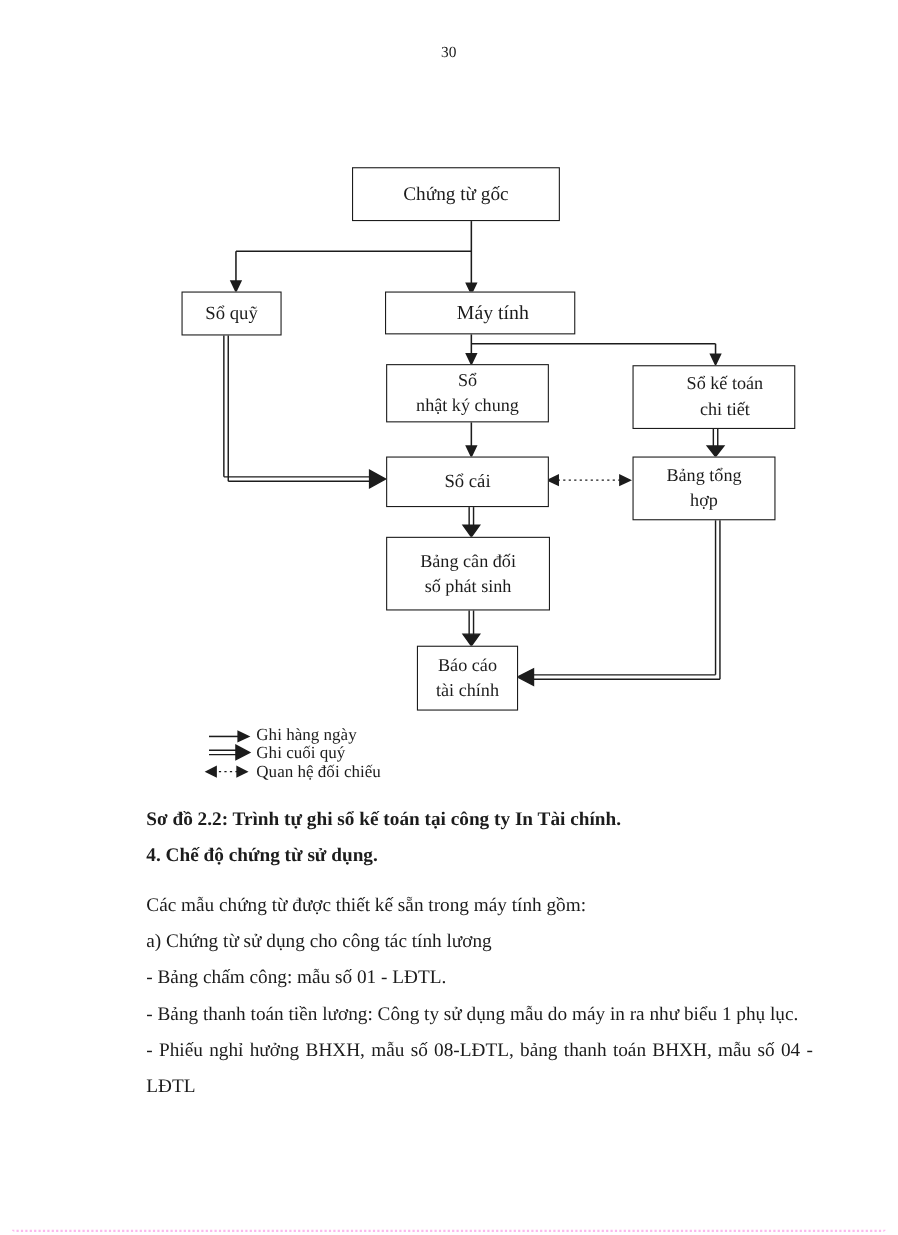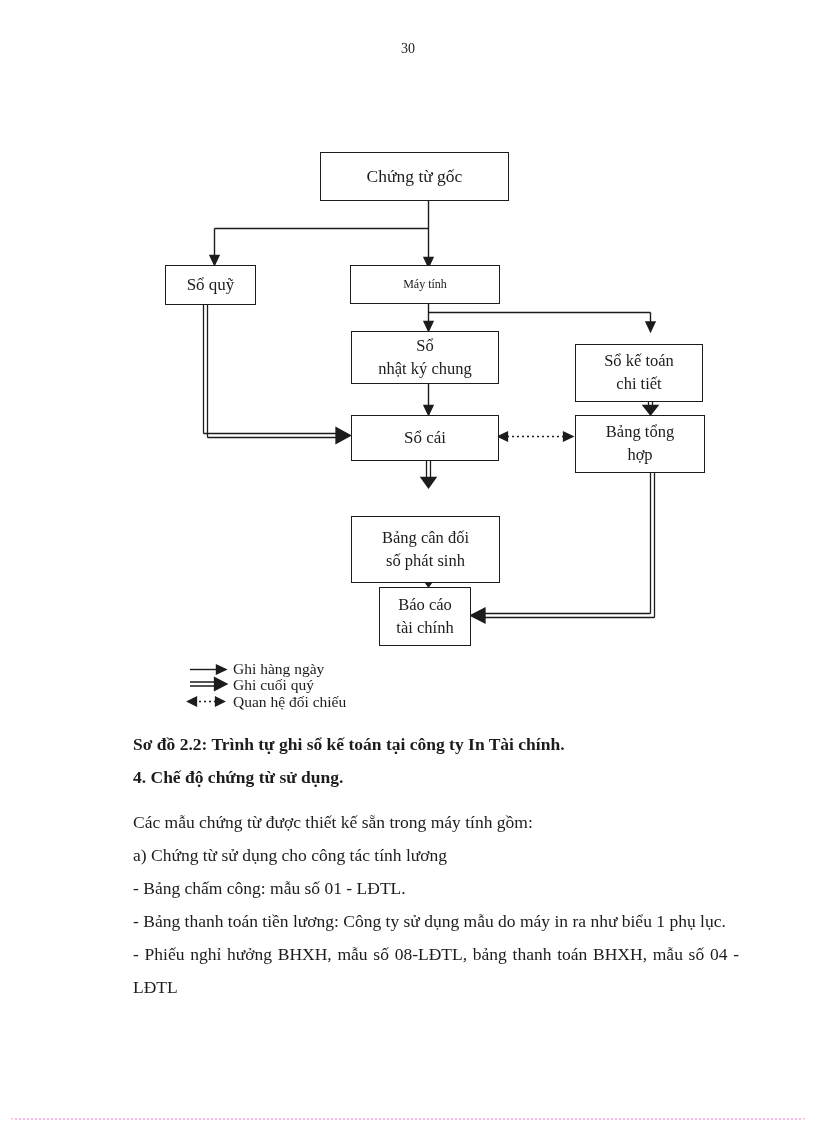--- a/index.html
+++ b/index.html
@@ -9,26 +9,26 @@
   }
   .page-number { position:absolute; top:41px; left:0; width:100%; text-align:center; font-size:14px; }
   svg.wires { position:absolute; left:0; top:0; width:816px; height:1123px; pointer-events:none; }
   .box {
     position:absolute; border:1.4px solid #1c1c1c; background:#ffffff;
     display:flex; align-items:center; justify-content:center; text-align:center;
     white-space:pre-line; line-height:1.38; font-size:16.5px;
   }
   .b-chung-tu-goc { left:320px; top:152px; width:187px; height:47px; font-size:17.5px; }
   .b-so-quy       { left:165px; top:265px; width:89px;  height:38px; font-size:17px; }
-  .b-may-tinh     { left:350px; top:265px; width:148px; height:37px; font-size:12px; }
+  .b-may-tinh     { left:350px; top:265px; width:148px; height:37px; font-size:18px;padding-left:23px; }
   .b-so-nhat-ky   { left:351px; top:331px; width:146px; height:51px; }
-  .b-so-ke-toan   { left:575px; top:344px; width:126px; height:56px; }
+  .b-so-ke-toan   { left:575px; top:332px; width:126px; height:56px;padding-left:20px; }
   .b-so-cai       { left:351px; top:415px; width:146px; height:44px; font-size:17px; }
   .b-bang-tong-hop{ left:575px; top:415px; width:128px; height:56px; }
-  .b-bang-can-doi { left:351px; top:488px; width:147px; height:65px;margin-top:28px; }
+  .b-bang-can-doi { left:351px; top:488px; width:147px; height:65px; }
   .b-bao-cao      { left:379px; top:587px; width:90px;  height:57px; }
   .legend-labels { position:absolute; left:233px; top:661px; font-size:15.5px; }
   .legend-labels div { height:16.4px; line-height:16.4px; }
   .caption { position:absolute; left:133px; top:734px; width:640px; font-weight:bold; font-size:17.5px; }
   .heading { position:absolute; left:133px; top:767px; width:640px; font-weight:bold; font-size:17.5px; }
   .bodytext { position:absolute; left:133px; top:790px; width:606px; font-size:17.5px;margin-top:16px; }
   .bodytext p { margin:0; line-height:33px; }
   .bodytext p.just { text-align:justify; }
   .footer-dots { position:absolute; left:4px; right:4px; bottom:3px; border-bottom:2px dotted #fbb9ee; }
 </style>

